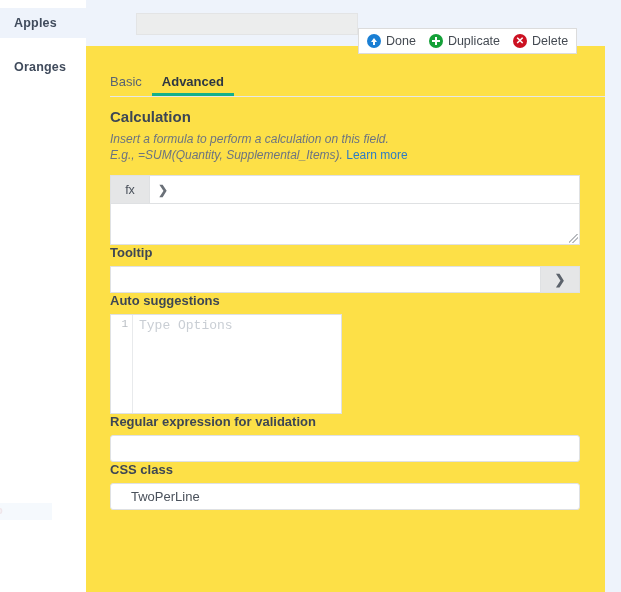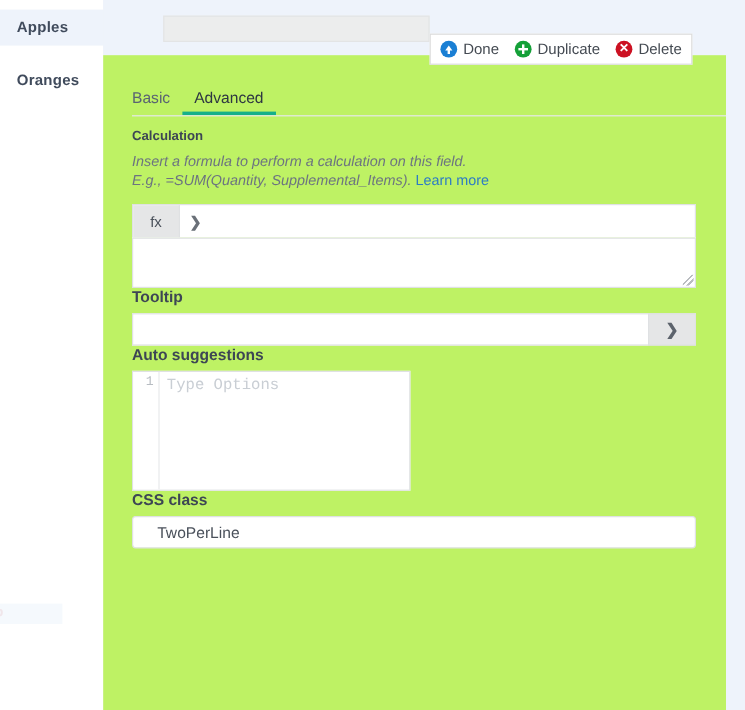--- a/index.html
+++ b/index.html
@@ -160,21 +160,21 @@
     line-height: 14px;
     text-align: center;
   }
 
   
   #panel {
     position: absolute;
     left: 86px; top: 46px;
     width: 519px;
     height: 546px;
-    background: #bef264;
+    background: #fde047;
   }
 
   
   #tabs {
     position: absolute;
     left: 0; top: 20px;
     width: 519px;
     height: 30px;
     display: flex;
     align-items: flex-end;
@@ -184,21 +184,21 @@
   .tab {
     font-size: 13px;
     color: #5a6472;
     padding: 0 10px 7px 10px;
     cursor: pointer;
     position: relative;
     white-space: nowrap;
   }
   .tab.active {
     color: #2e3742;
-    font-weight: normal;
+    font-weight: bold;
   }
   .tab.active::after {
     content: "";
     position: absolute;
     left: 0; right: 0; bottom: 0;
     height: 3px;
     background: #14b08a;
   }
   #tab-rule {
     position: absolute;
@@ -208,21 +208,21 @@
     background: #e6e8ea;
   }
 
   
   #form {
     position: absolute;
     left: 24px; top: 62px;
     width: 478px;
   }
   .sec-title {
-    font-size: 11px;
+    font-size: 15px;
     font-weight: bold;
     color: #3d4654;
     margin: 0 0 6px 0;
   }
   .hint {
     font-size: 12px;
     font-style: italic;
     color: #6c7480;
     line-height: 16px;
     margin: 0;
@@ -475,20 +475,24 @@
         <div id="editor">
           <div id="gutter">
             <span>1</span>
           </div>
           <div id="editor-body">
             <span>Type Options</span>
           </div>
         </div>
       </div>
 
+      <div class="fld-block">
+        <div class="fld-label">Regular expression for validation</div>
+        <input class="txt-input" type="text" value="" style="">
+      </div>
 
       <div class="fld-block">
         <div class="fld-label">CSS class</div>
         <input class="txt-input" type="text" value="TwoPerLine" style="">
       </div>
 
     </div>
   </div>
 
   <div id="right-band"></div>

